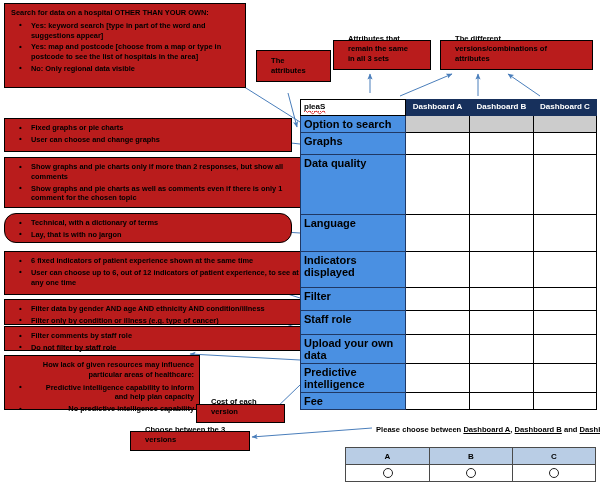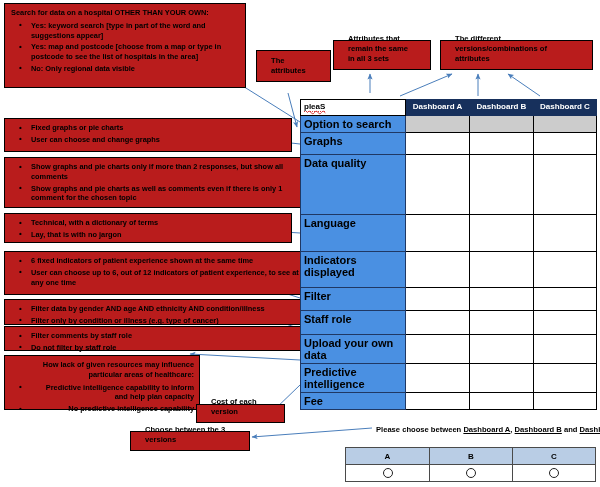--- a/index.html
+++ b/index.html
@@ -143,21 +143,21 @@
     </ul>
   </div>
 
   <div class="box" style="left:4px;top:157px;width:311px;height:51px;">
     <ul>
       <li>Show graphs and pie charts only if more than 2 responses, but show all comments</li>
       <li>Show graphs and pie charts as well as comments even if there is only 1 comment for the chosen topic</li>
     </ul>
   </div>
 
-  <div class="box" style="left:4px;top:213px;width:288px;height:30px;">
+  <div class="box" style="left:4px;top:213px;width:288px;height:30px;border-radius:12px;">
     <ul>
       <li>Technical, with a dictionary of terms</li>
       <li>Lay, that is with no jargon</li>
     </ul>
   </div>
 
   <div class="box" style="left:4px;top:251px;width:311px;height:44px;">
     <ul>
       <li>6 fixed indicators of patient experience shown at the same time</li>
       <li>User can choose up to 6, out of 12 indicators of patient experience, to see at any one time</li>

